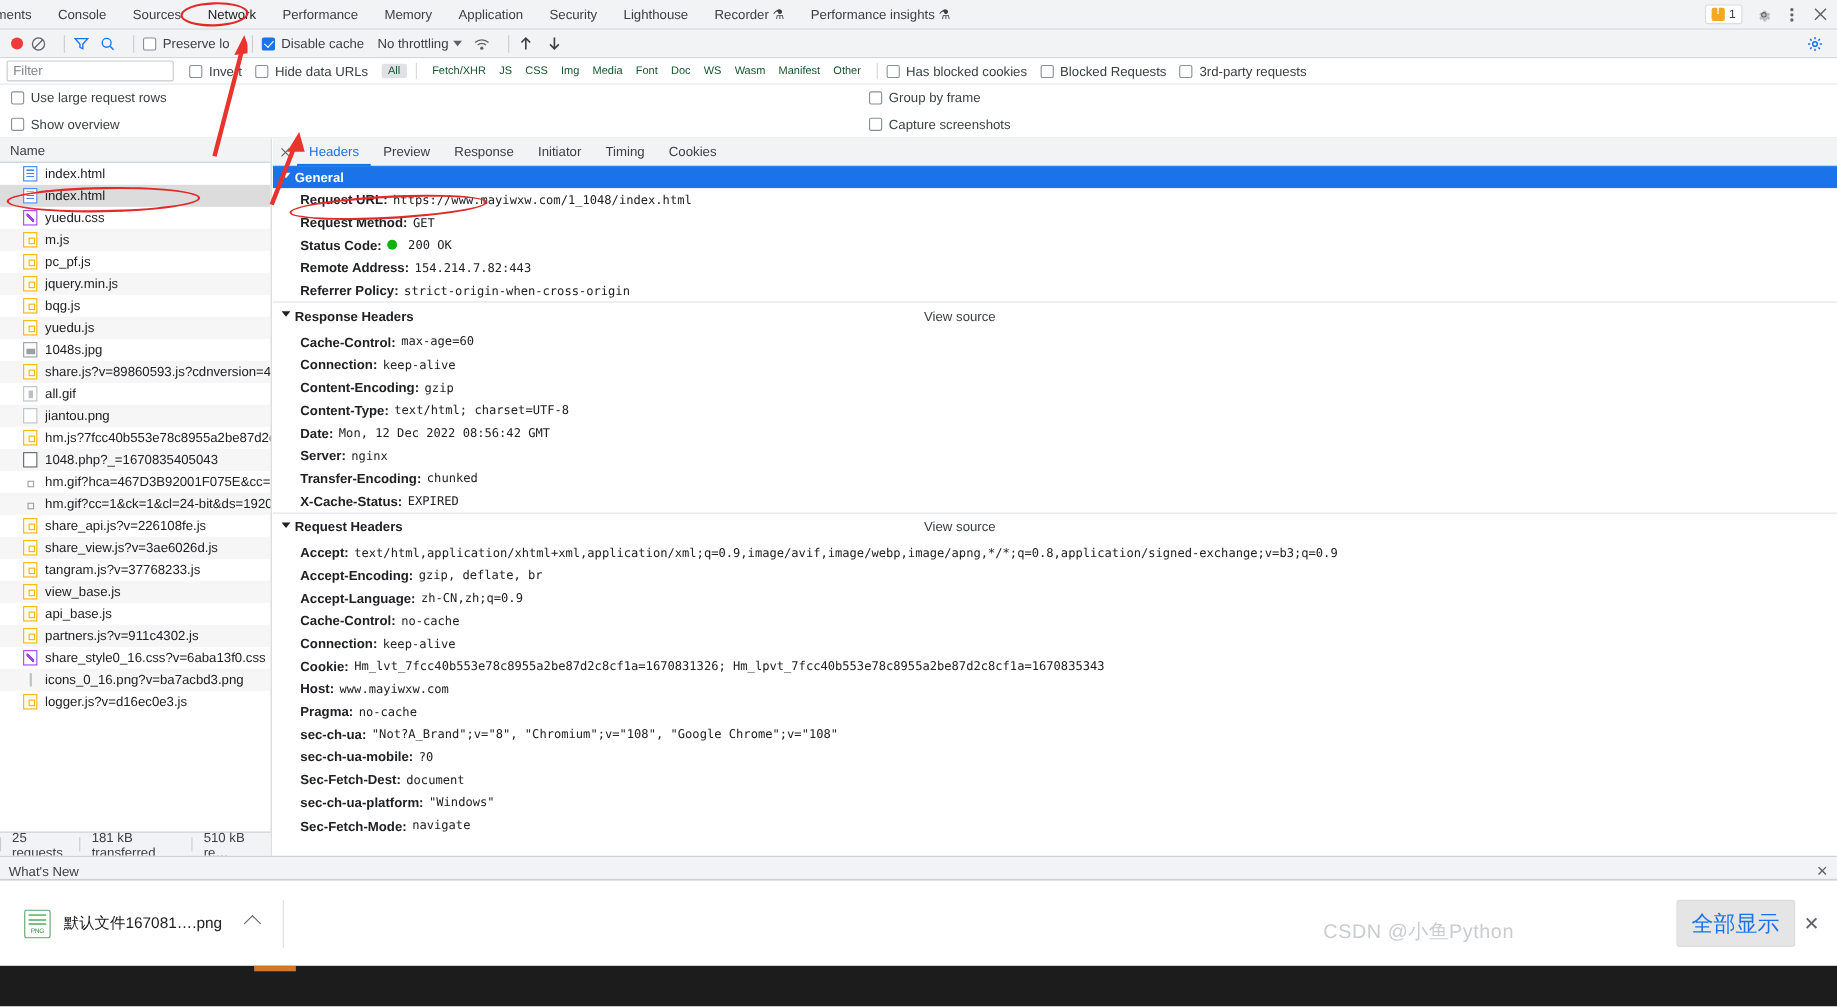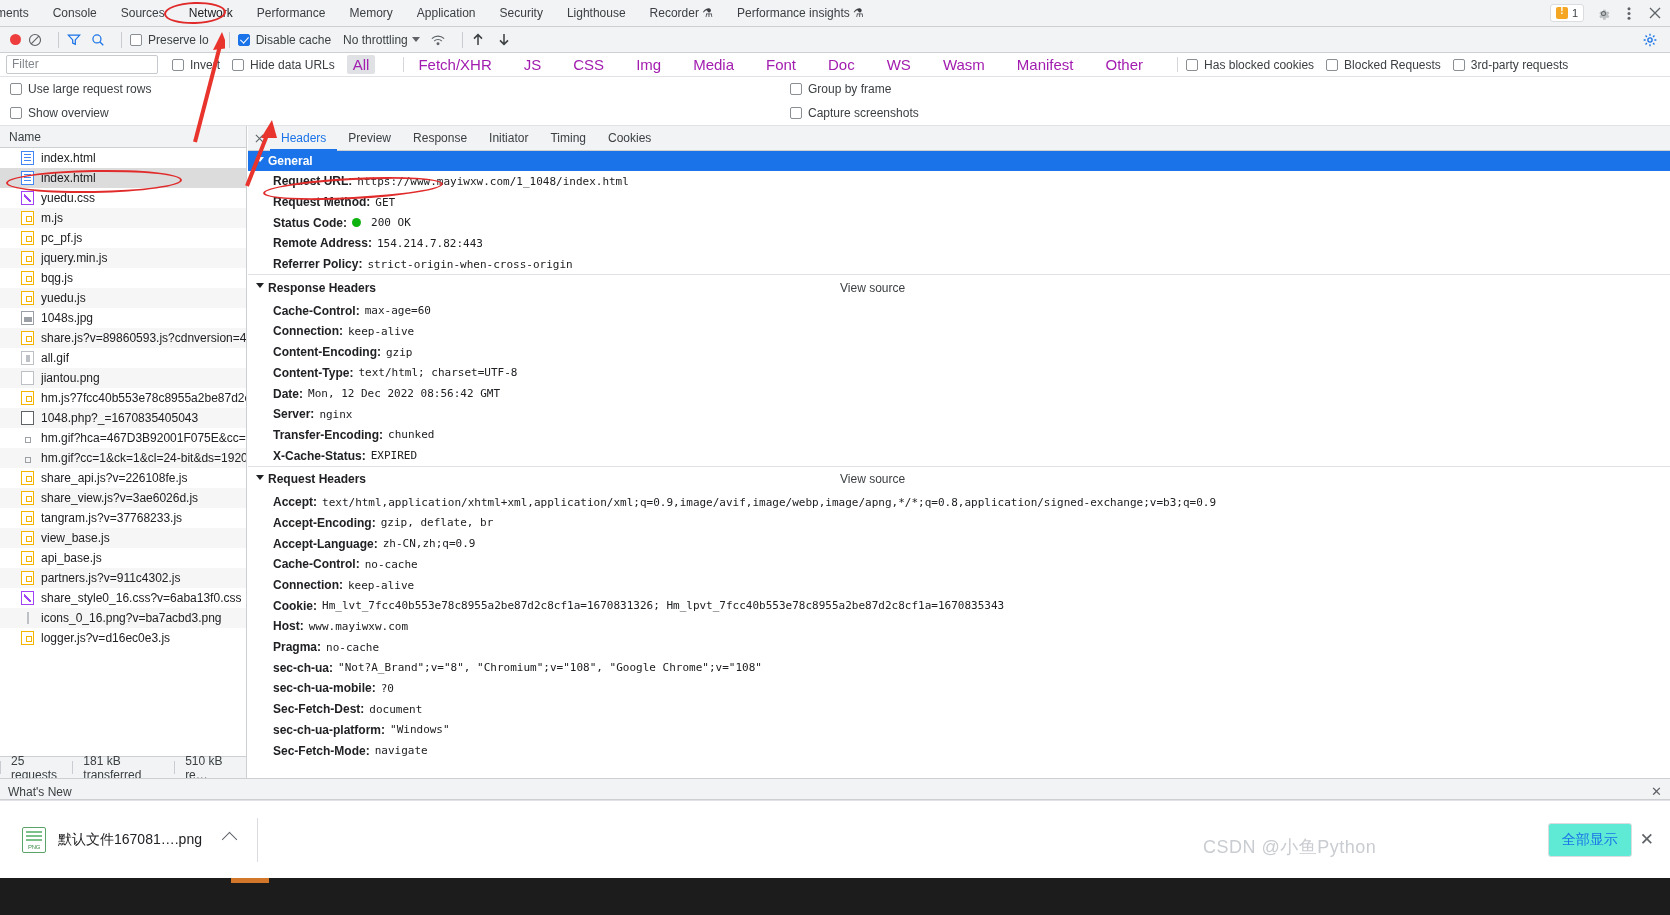--- a/index.html
+++ b/index.html
@@ -80,21 +80,21 @@
   .filterrow {
     position: absolute; left: 0; top: 53px; width: 1670px; height: 24px;
     background: #fff; border-bottom: 1px solid #e0e2e5;
     display: flex; align-items: center; padding: 0 6px;
   }
   .filter-input {
     width: 152px; height: 19px; border: 1px solid #c6c9cd; border-radius: 2px;
     background: #fff; font-size: 12px; color: #80868b; padding: 0 5px;
     line-height: 17px; margin-right: 14px; font-family: "Liberation Sans", sans-serif;
   }
-  .type-btn { font-size: 15px; color: #a21caf; padding: 1px 6px; border-radius: 2px; margin-right: 20px; white-space: nowrap; }
+  .type-btn { font-size: 10px; color: #14532d; padding: 1px 6px; border-radius: 2px; margin-right: 0; white-space: nowrap; }
   .type-btn.active { background: #dfe1e5; }
   .filterrow .sep { width: 1px; height: 15px; background: #d4d6d9; margin: 0 8px; }
 
   
   .optrow {
     position: absolute; left: 0; width: 1670px; height: 24px; background: #fff;
     display: flex; align-items: center; padding: 0 10px;
   }
   .optrow.r1 { top: 77px; }
   .optrow.r2 { top: 101px; border-bottom: 1px solid #e0e2e5; height: 25px; }
@@ -230,22 +230,22 @@
   }
   .png-ico::before {
     content: ""; position: absolute; left: 3px; top: 3px; right: 3px; height: 10px;
     background: repeating-linear-gradient(to bottom, #7cc08a 0 2px, transparent 2px 4px);
   }
   .dl-name { font-size: 14px; color: #202124; }
   .chev-up { width: 11px; height: 11px; border-left: 1.6px solid #5f6368; border-top: 1.6px solid #5f6368; transform: rotate(45deg); margin-left: 10px; }
   .dl-sep { width: 1px; height: 44px; background: #dadce0; margin-left: 22px; }
   .downloadbar .spacer { flex: 1 1 auto; }
   .showall-btn {
-    border: 1px solid #dadce0; border-radius: 3px; background: #5eead4;
-    padding: 7px 13px; font-size: 14px; color: #1a73e8; margin-right: 8px;
+    border: 1px solid #dadce0; border-radius: 3px; background: #e5e5e5;
+    padding: 7px 13px; font-size: 20px; color: #1a73e8; margin-right: 8px;
   }
   .dl-close { font-size: 17px; color: #5f6368; margin-right: 16px; }
   .watermark {
     position: absolute; left: 1203px; top: 835px; font-size: 18px; color: #c9ccd0;
     letter-spacing: 0.5px; pointer-events: none;
   }
 
   .taskbar { position: absolute; left: 0; top: 878px; width: 1670px; height: 37px; background: #1c1c1c; }
   .taskbar-accent { position: absolute; left: 231px; top: 878px; width: 38px; height: 5px; background: #d2762a; }
 

